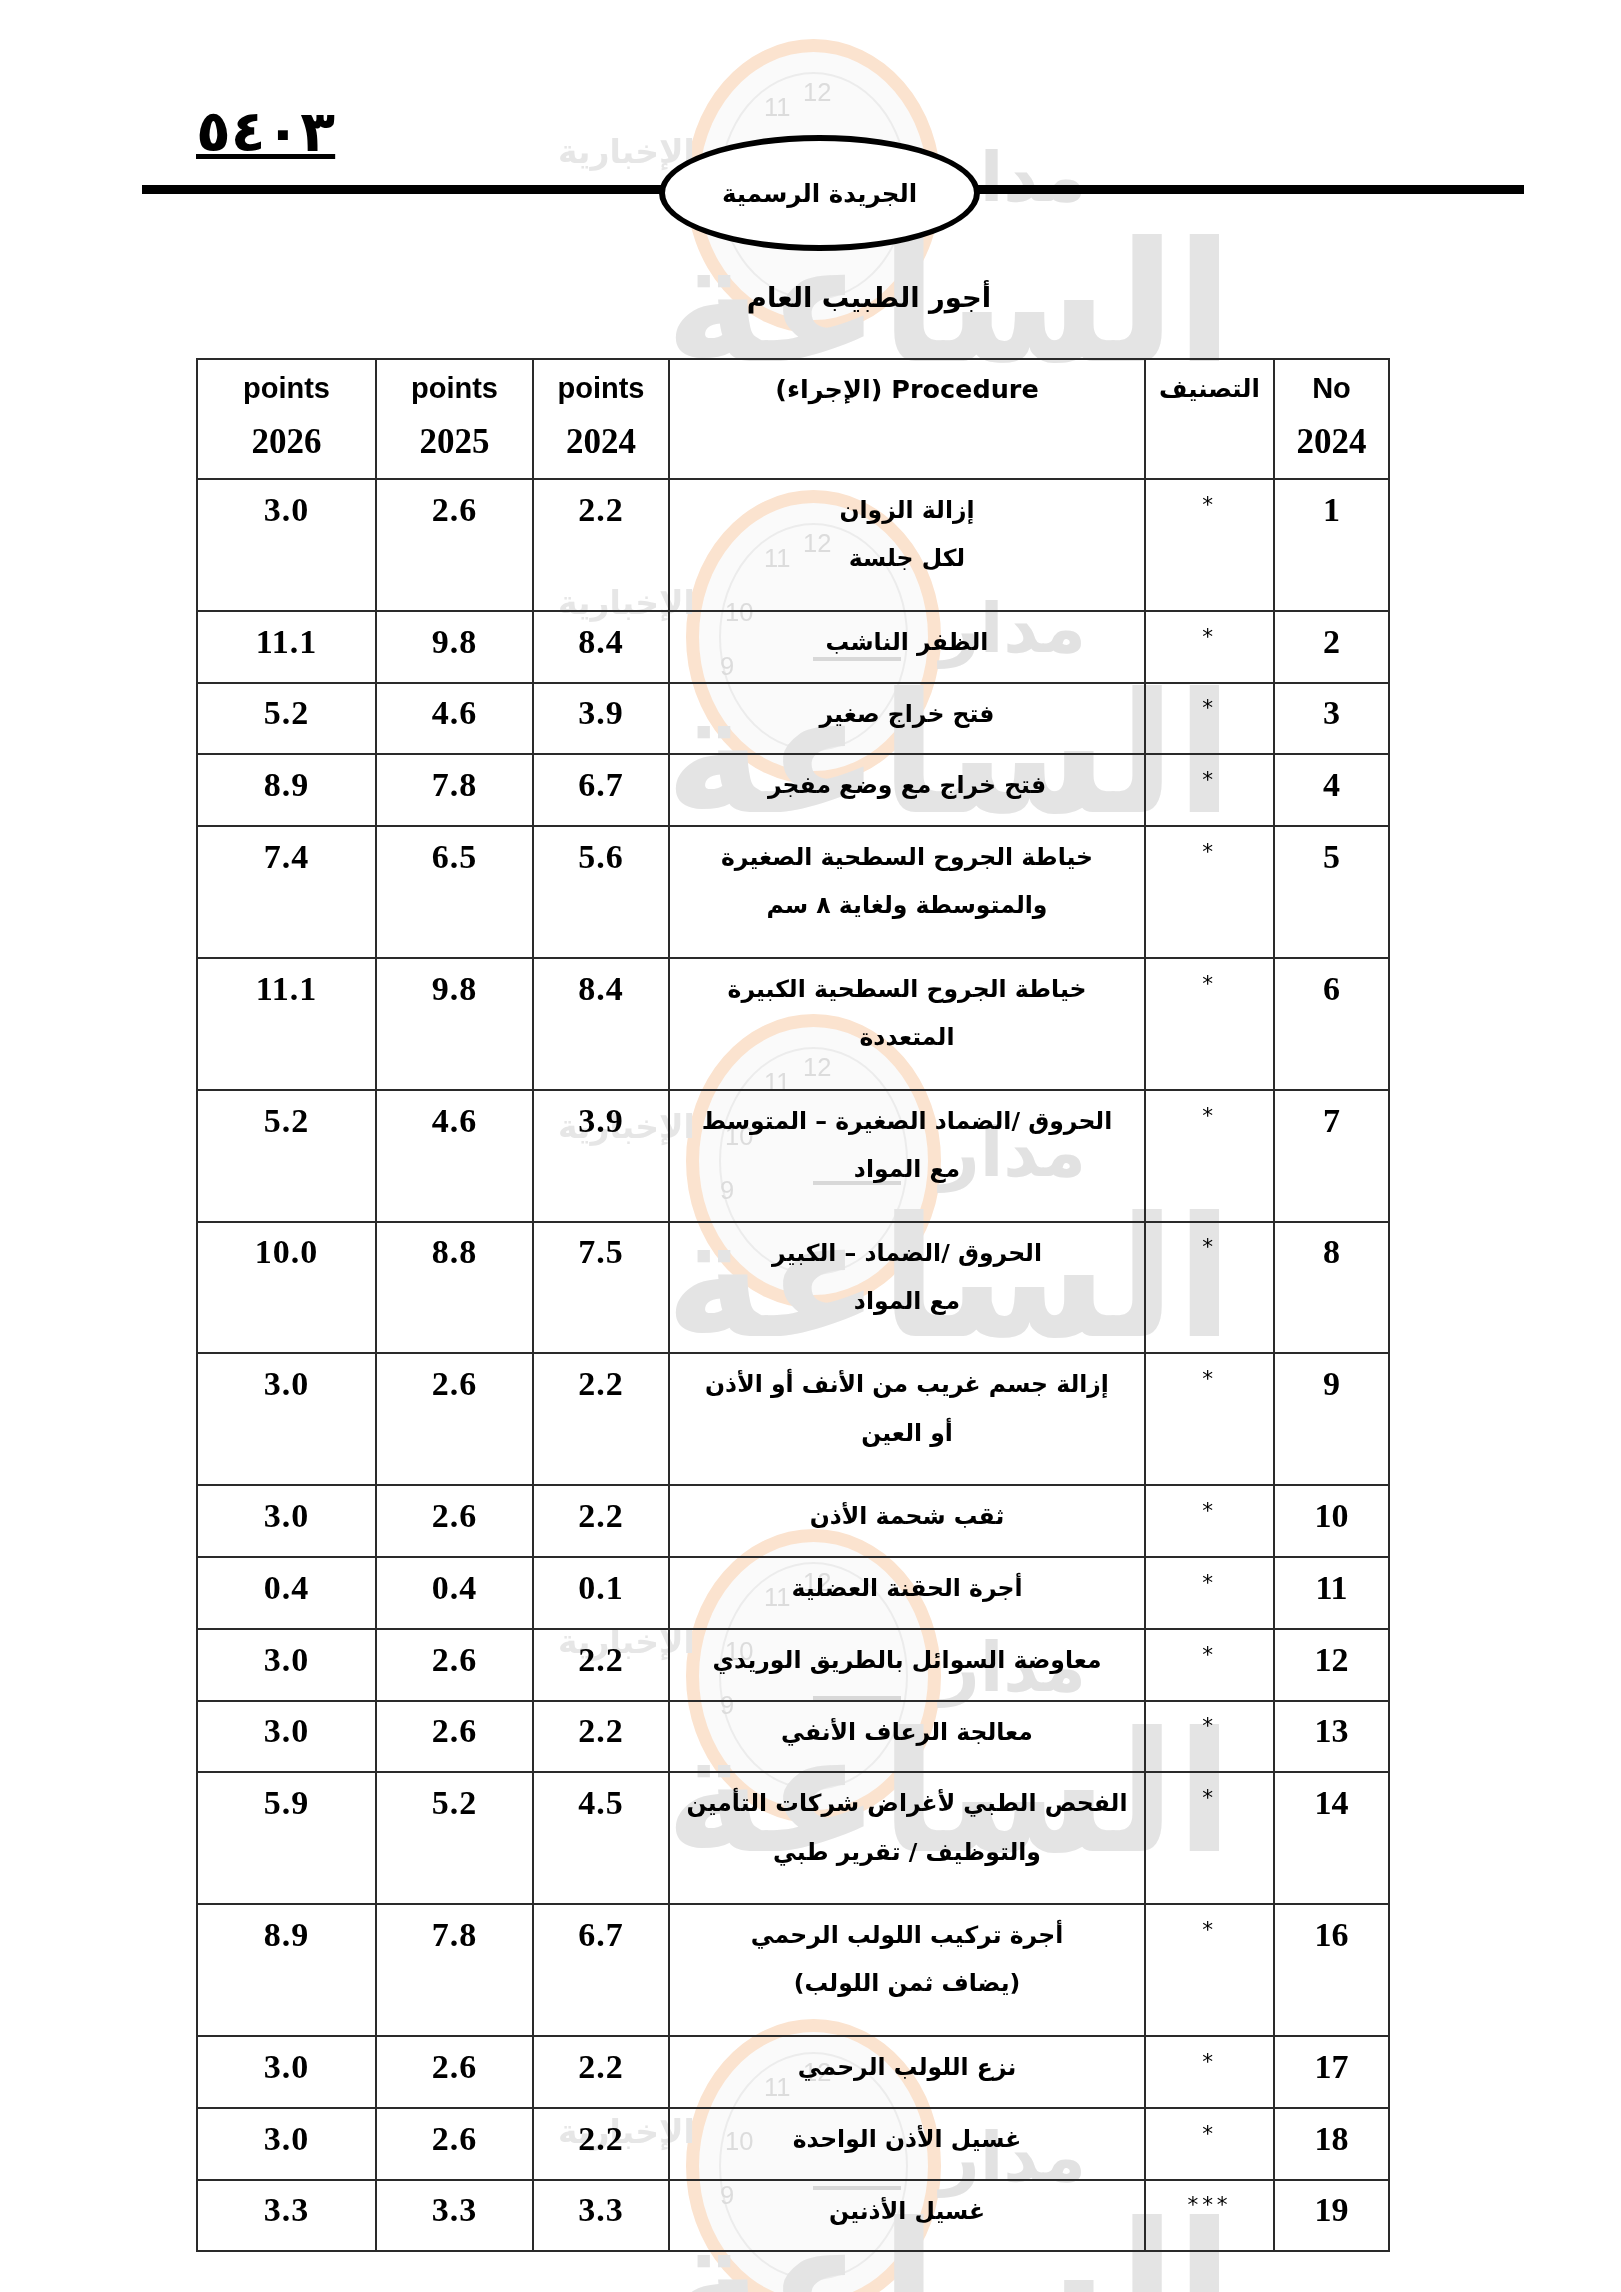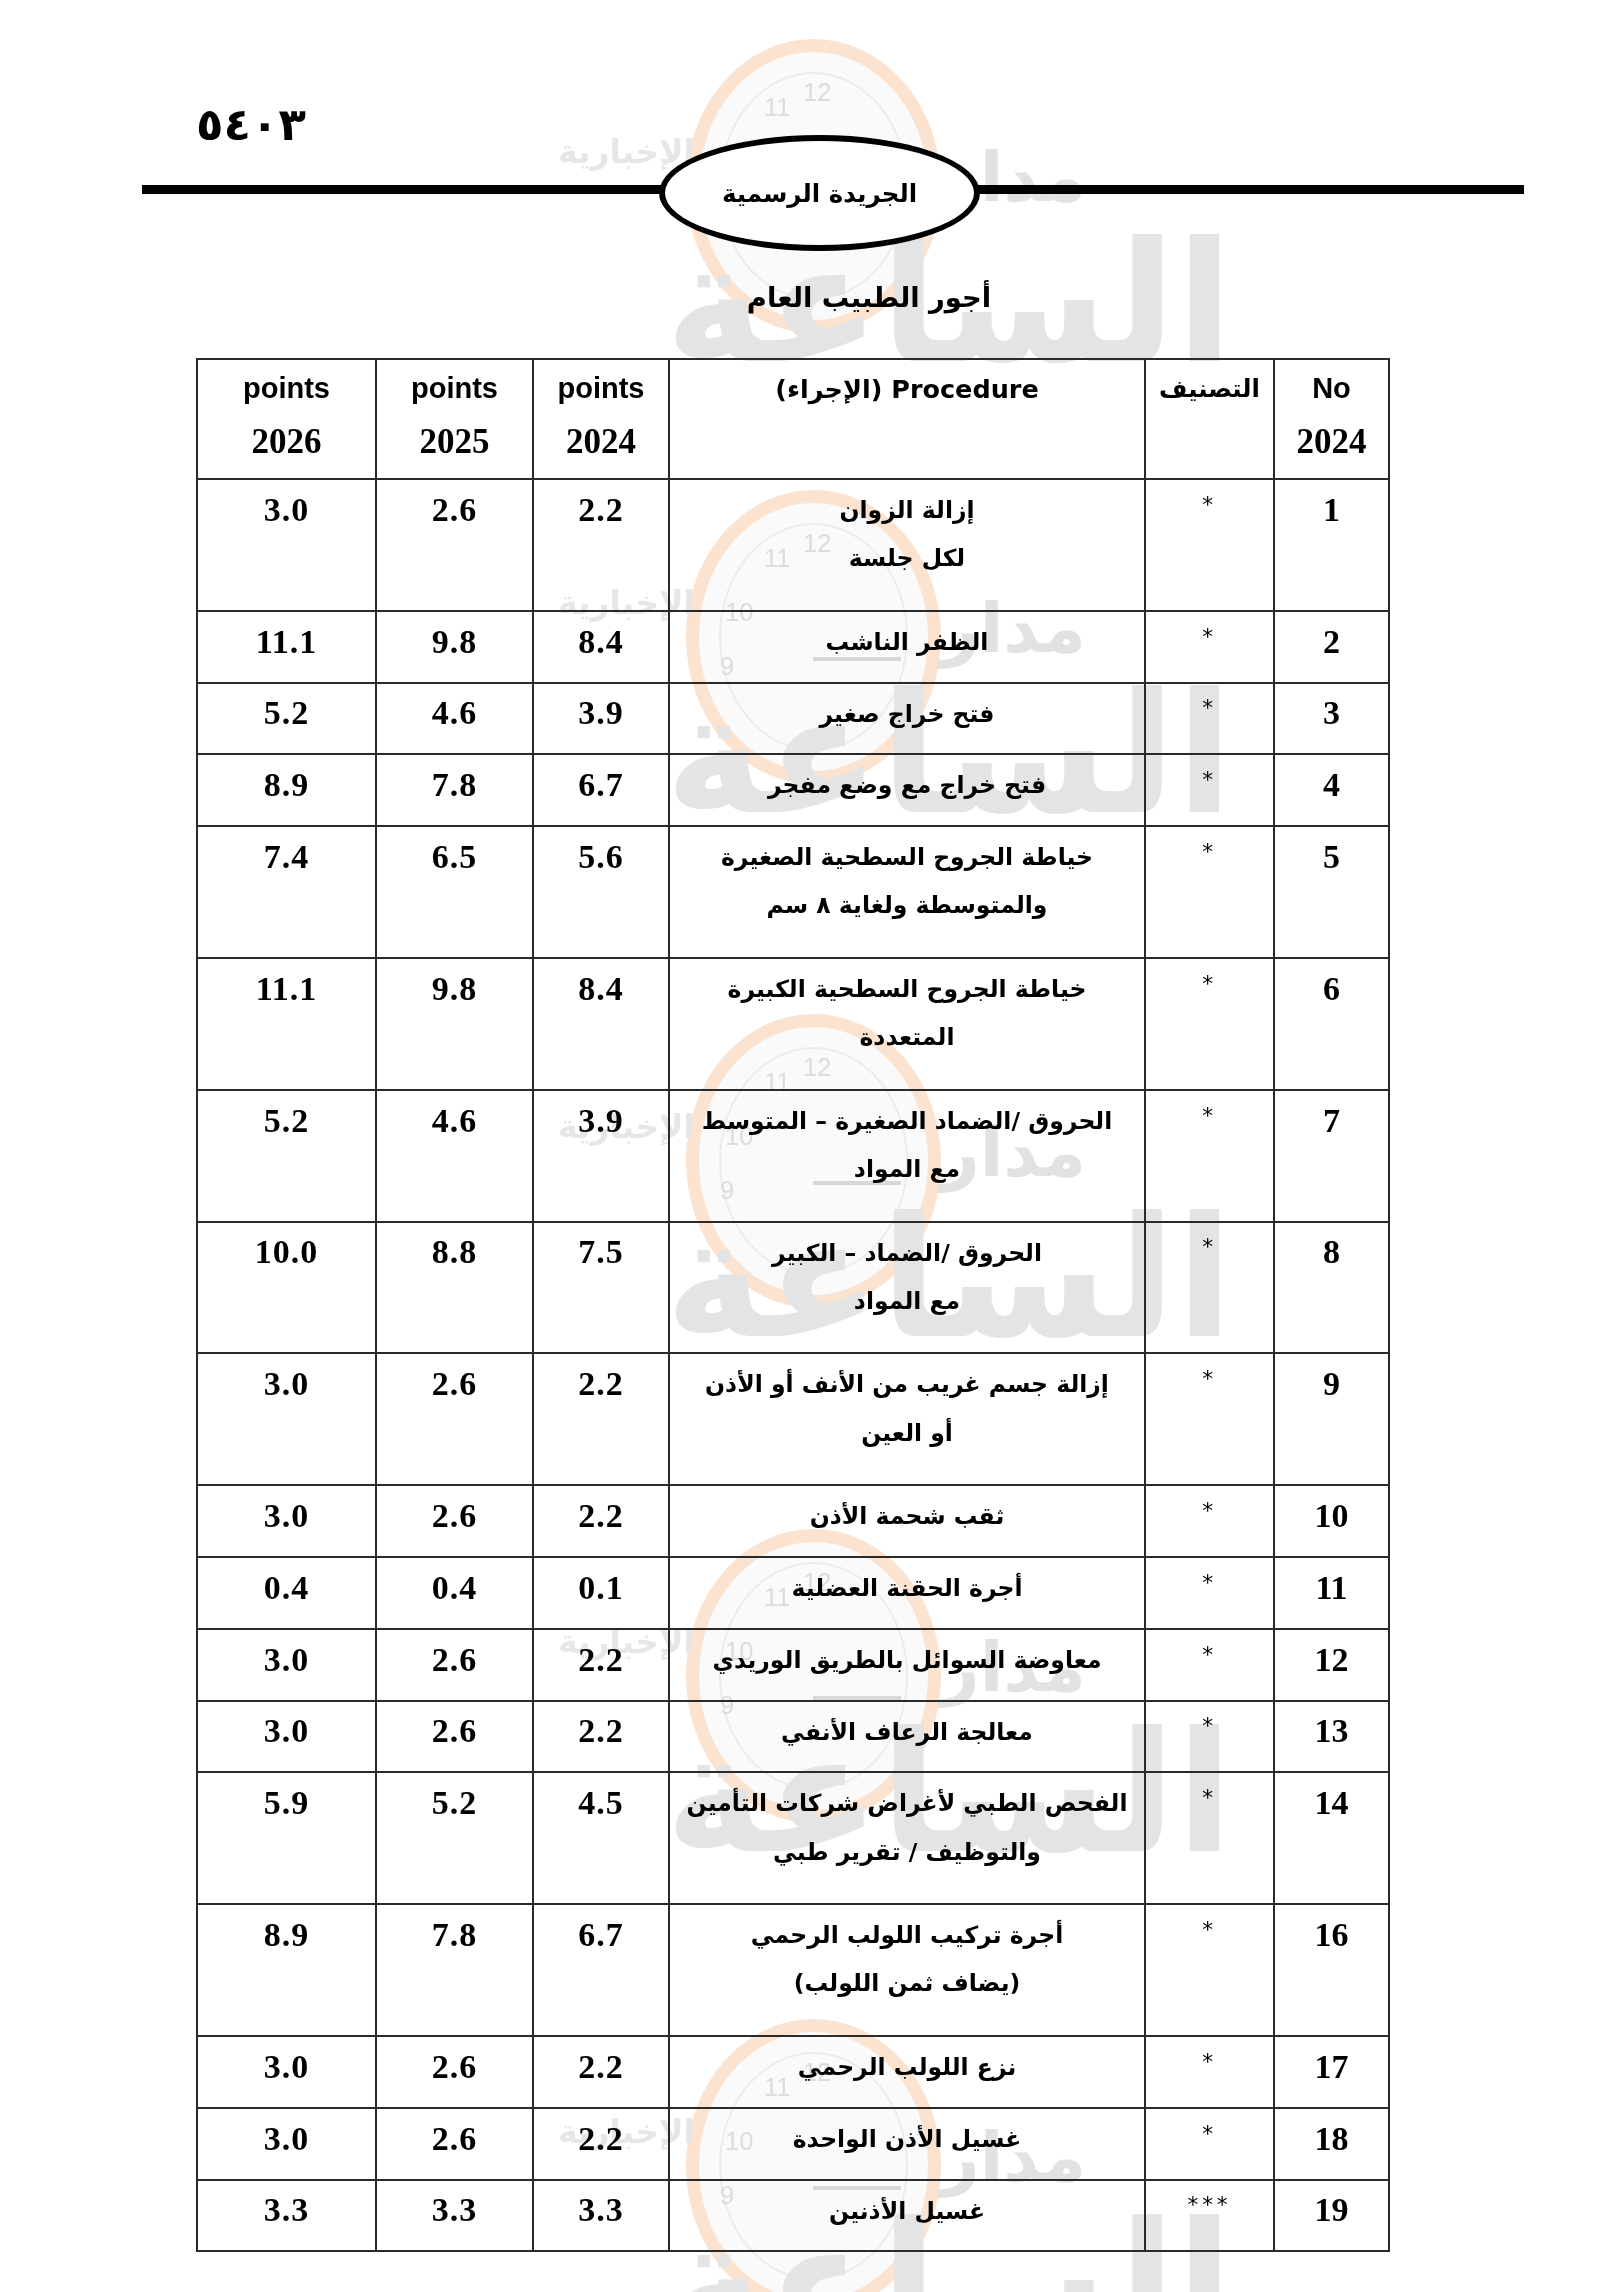--- a/index.html
+++ b/index.html
@@ -20,22 +20,22 @@
     border-radius: 50%; border: 2px solid #ececec;
   }
   .wm .num { position: absolute; color: #dcdcdc; font-size: 25.5px; font-family: "Liberation Sans", sans-serif; }
   .wm .hand { position: absolute; background: #d8d8d8; transform-origin: left center; }
   .wm .brand1 { position: absolute; left: 323px; top: 98px; color: #e2e2e2; font-size: 69px; font-weight: bold; font-family: "DejaVu Sans", sans-serif; }
   .wm .brand2 { position: absolute; left: -59px; top: 93px; color: #e6e6e6; font-size: 33px; font-weight: bold; font-family: "DejaVu Sans", sans-serif; }
   .wm .brand3 { position: absolute; left: 0px; top: 167px; color: #e4e4e4; font-size: 167px; font-weight: bold; font-family: "DejaVu Sans", sans-serif; letter-spacing: -5.9px; margin-left: 48px; }
 
   
   .page-num {
-    position: absolute; left: 196px; top: 98px; font-size: 45px; font-weight: bold;
-    font-family: "DejaVu Sans", sans-serif; letter-spacing: 9.8px; direction: rtl;
+    position: absolute; left: 196px; top: 98px; font-size: 57px; font-weight: bold;
+    font-family: "DejaVu Sans", sans-serif; letter-spacing: 9.8px; direction: rtl; text-decoration: underline;
   }
   .rule { position: absolute; left: 142px; top: 185px; width: 1382px; height: 8.8px; background: #000; }
   .ellipse {
     position: absolute; left: 659px; top: 135px; width: 321px; height: 116px;
     border: 6.9px solid #000; border-radius: 50%; background: #fff; box-sizing: border-box;
     display: flex; align-items: center; justify-content: center;
   }
   .ellipse span { font-size: 24.5px; font-weight: bold; font-family: "DejaVu Sans", sans-serif; direction: rtl; }
   .section-title {
     position: absolute; left: 0; right: 0; top: 282px; text-align: center;

